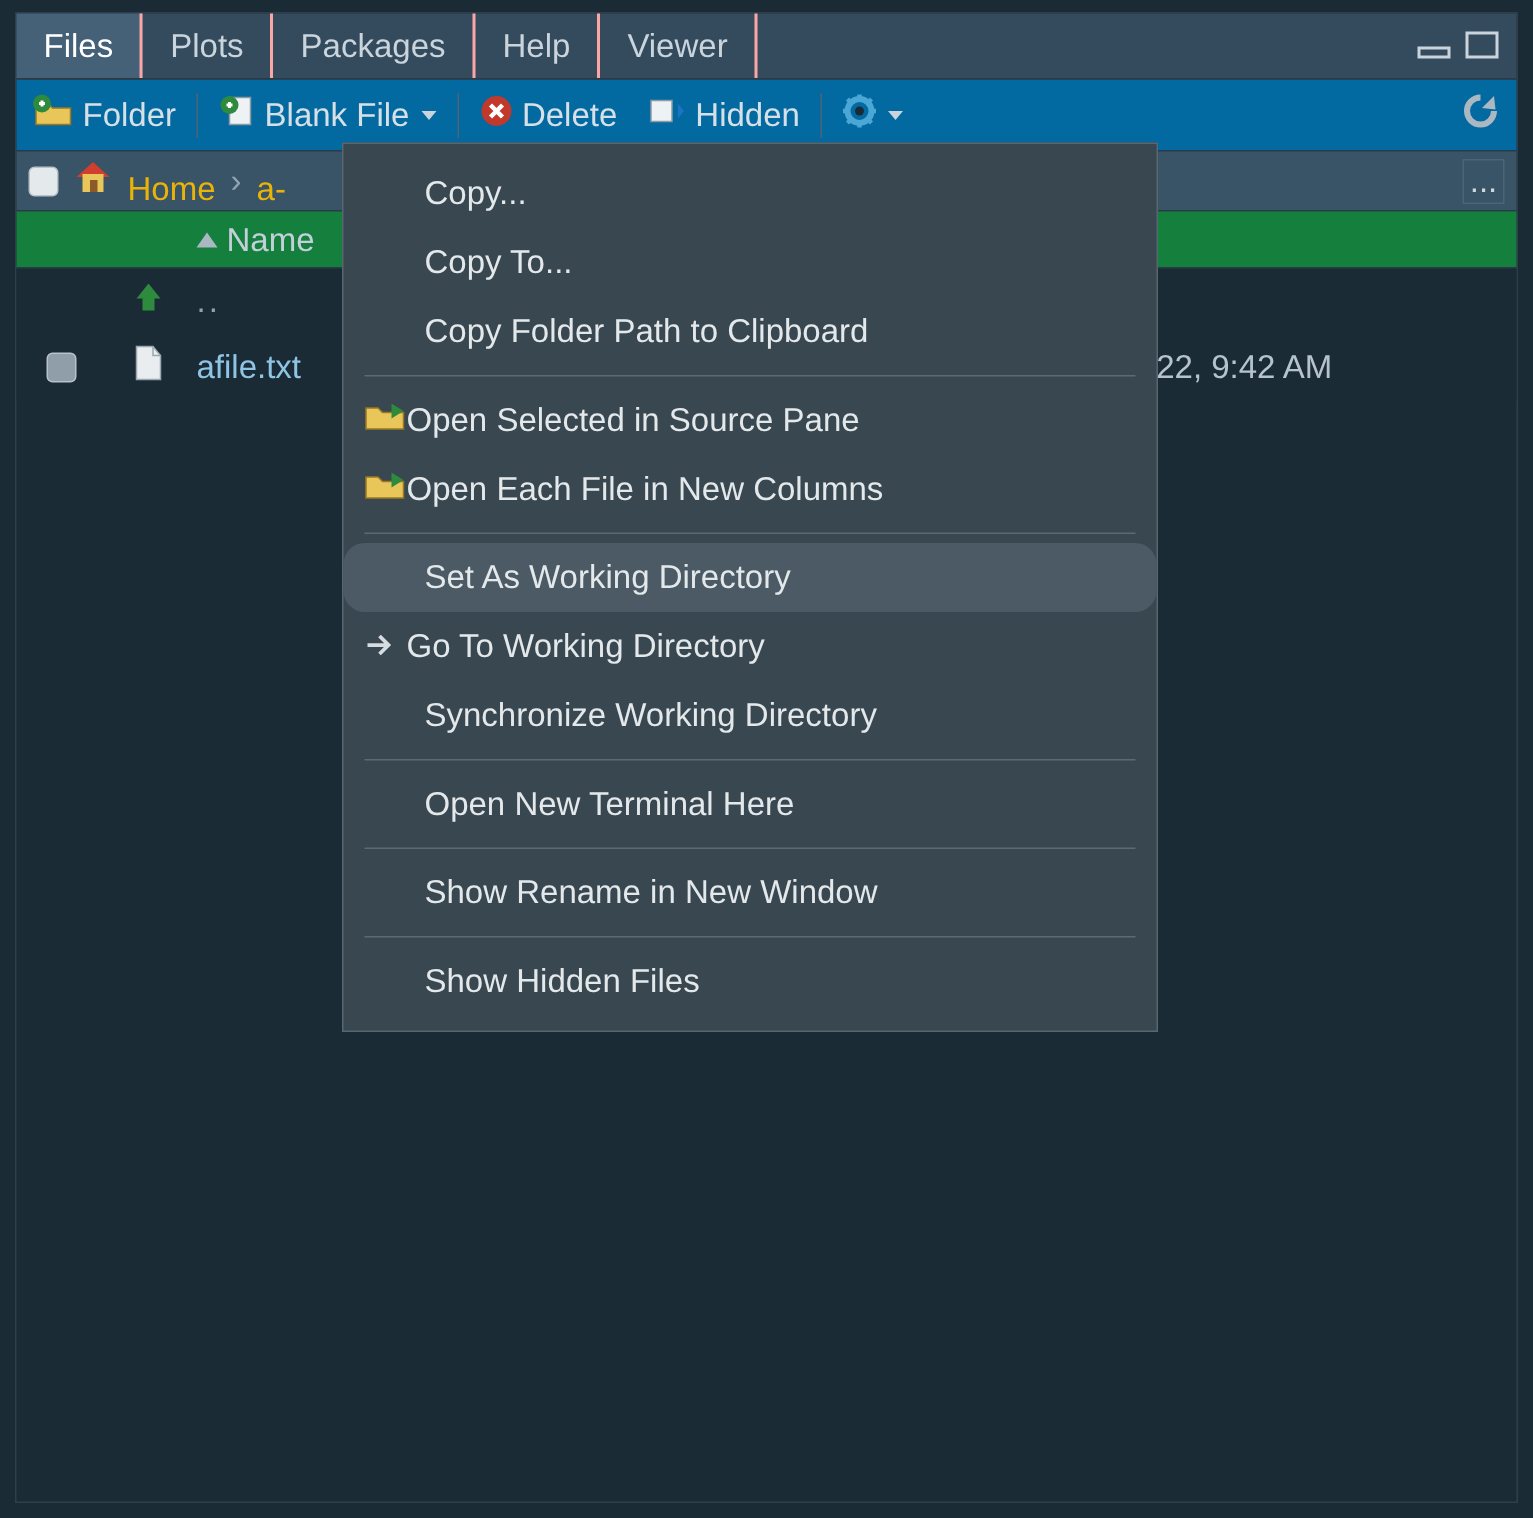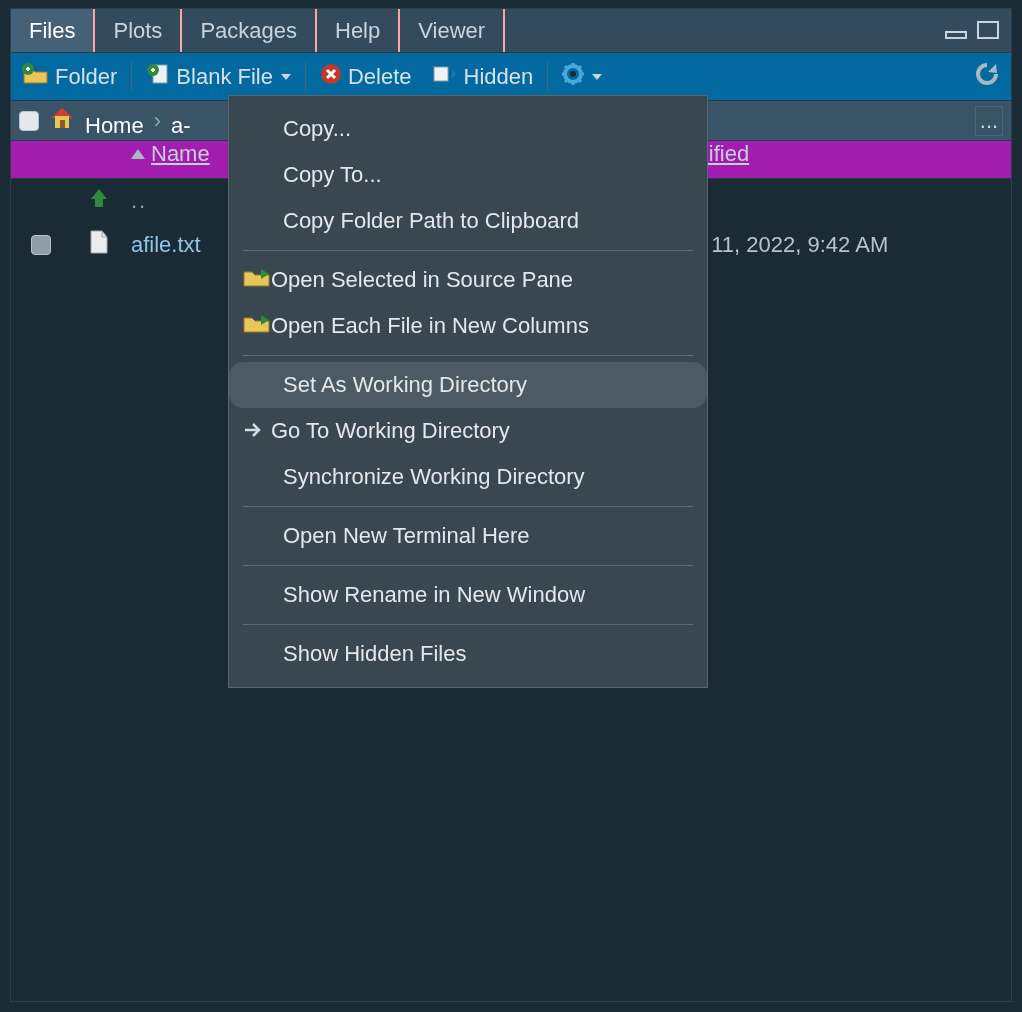--- a/index.html
+++ b/index.html
@@ -92,39 +92,38 @@
   }
   .checkbox {
     width:20px;height:20px;
     border-radius:4px;
     background:#e4e9ec;
     border:1px solid #b8c2c9;
     display:inline-block;
     flex-shrink:0;
   }
   .checkbox.dark { background:#8f9ea8; }
-  .crumb { color:#ffffff;margin-top:10px; }
+  .crumb { color:#eab308;margin-top:10px; }
   .crumb-sep { color:#8fa4b3; font-size:22px; }
   .ellipsis-box {
     margin-left:auto;
     width:28px;height:30px;
     border:1px solid #4c6474;
     display:flex;align-items:center;justify-content:center;
     color:#cfd8dc;
   }
 
   
   .thead {
     display:flex;
-    background:#a21caf;
+    background:#15803d;
     height:38px;
     border-bottom:1px solid #2a3a47;
-    align-items:flex-start;
+    align-items:center;
     color:#c4d0d9;
-    text-decoration:underline;
   }
   .col-check { width:60px; }
   .col-icon  { width:56px; }
   .col-name  { flex:1; display:flex; align-items:center; gap:6px; padding-left:4px;}
   .col-size  { width:120px; text-align:right; padding-right:18px;}
   .col-mod   { width:360px; border-left:1px solid #4c6474; padding-left:14px;}
   .sort-tri {
     width:0;height:0;
     border-left:7px solid transparent;
     border-right:7px solid transparent;
@@ -144,21 +143,21 @@
   .row .col-check { display:flex; justify-content:center; }
   .row .col-icon  { display:flex; justify-content:center; }
   .row .cell { color:#cfd8dc; }
   .row .mod { color:#b7c3cc; }
   .row.parent .name { color:#8fa4b3; letter-spacing:2px;}
 
   
   .context-menu {
     position:absolute;
     left:228px; top:95px;
-    width:480px;
+    width:544px;
     background:#394750;
     border:1px solid #59666f;
     box-shadow:none;
     padding:10px 0;
     color:#e3e8eb;
     font-size:22px;
   }
   .mi {
     display:flex;
     align-items:center;

